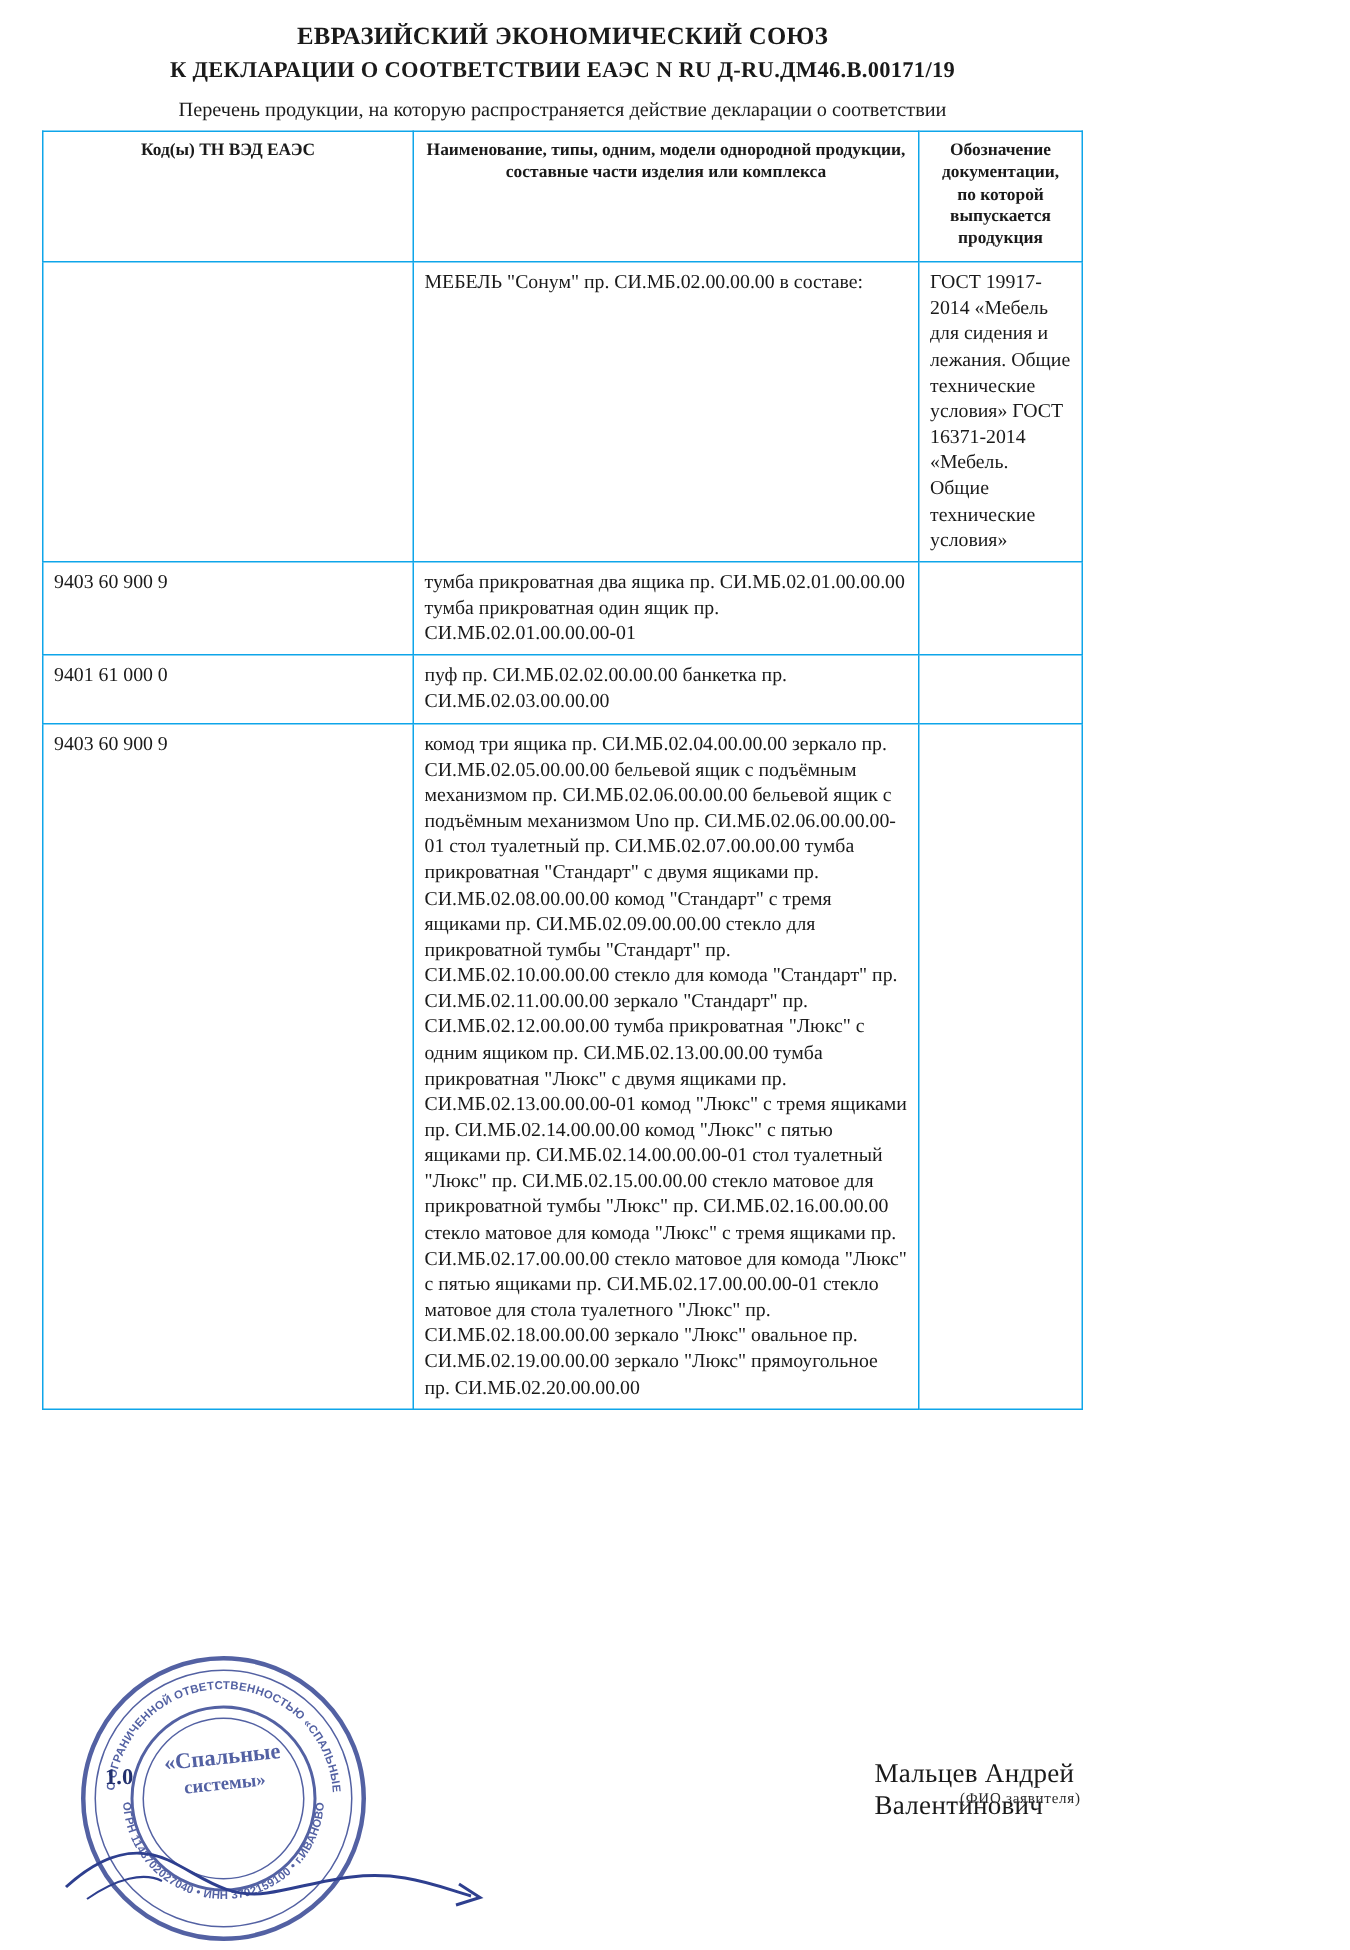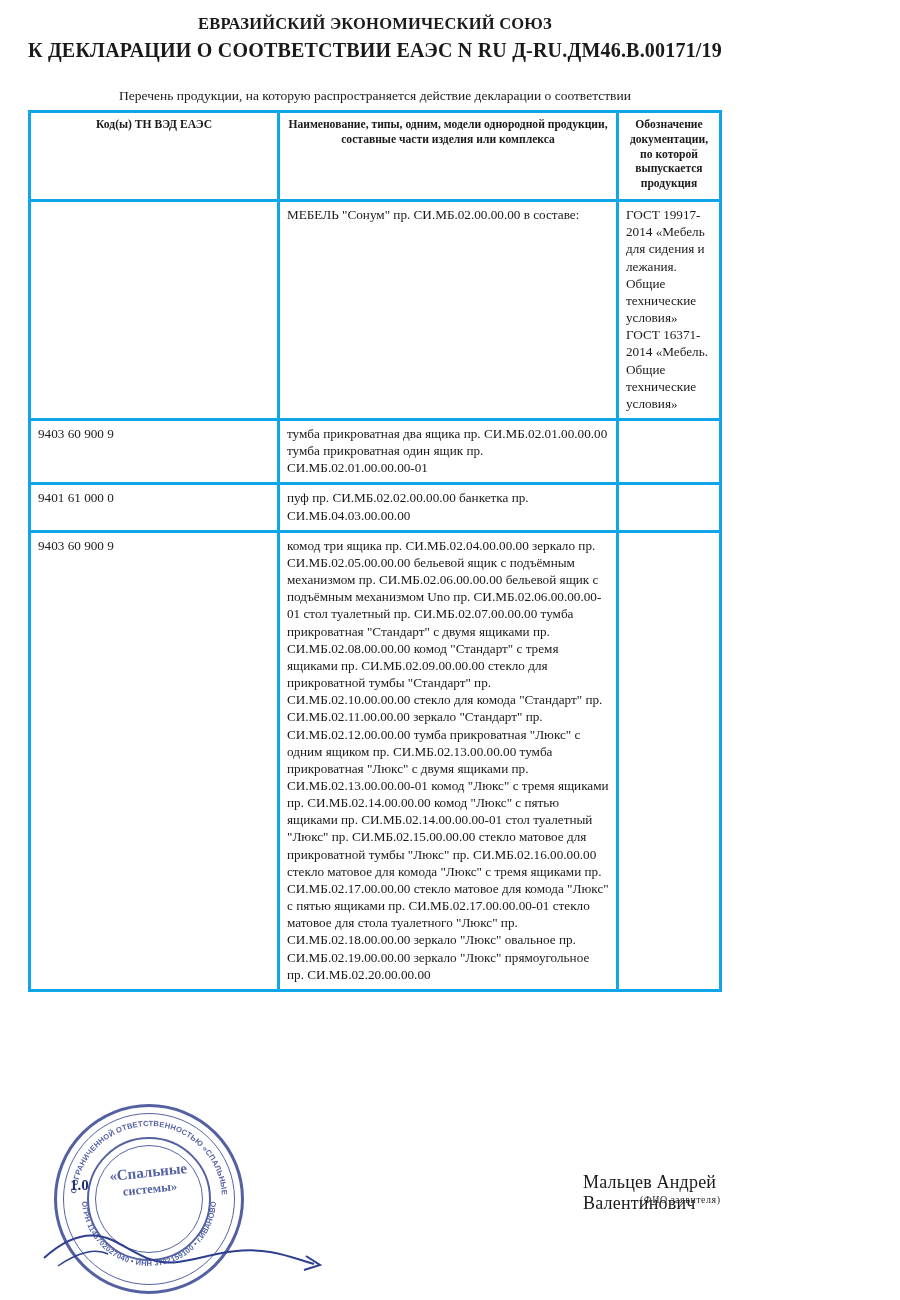--- a/index.html
+++ b/index.html
@@ -29,35 +29,35 @@
   }
   .hdr-line1 {
     font-size: 16.5px;
     margin-bottom: 5px;
   }
   .hdr-line2 {
     font-size: 15.5px;
     margin-bottom: 5px;
   }
   .hdr-line3 {
-    font-size: 20px;
-    margin-bottom: 26px;
+    font-size: 15px;
+    margin-bottom: 9px;
   }
   .subtitle {
     text-align: center;
     font-size: 13.5px;
     margin-bottom: 6px;
   }
   table.prod {
     width: 100%;
     border-collapse: collapse;
     table-layout: fixed;
   }
   table.prod td, table.prod th {
-    border: 3px solid #0ea5e9;
+    border: 1px solid #0ea5e9;
     vertical-align: top;
     padding: 4px 7px 6px 7px;
     font-size: 13.2px;
     line-height: 1.30;
   }
   table.prod th {
     text-align: center;
     font-weight: bold;
     font-size: 11.6px;
     line-height: 1.28;
@@ -180,21 +180,21 @@
         <td class="col1 cell-lines">9403 60 900 9</td>
         <td class="col2 cell-lines">тумба прикроватная два ящика
 пр. СИ.МБ.02.01.00.00.00
 тумба прикроватная один ящик
 пр. СИ.МБ.02.01.00.00.00-01</td>
         <td class="col3 cell-lines"></td>
       </tr>
       <tr>
         <td class="col1 cell-lines">9401 61 000 0</td>
         <td class="col2 cell-lines">пуф пр. СИ.МБ.02.02.00.00.00
-банкетка пр. СИ.МБ.04.03.00.00.00</td>
+банкетка пр. СИ.МБ.02.03.00.00.00</td>
         <td class="col3 cell-lines"></td>
       </tr>
       <tr>
         <td class="col1 cell-lines">9403 60 900 9</td>
         <td class="col2 cell-lines">комод три ящика
 пр. СИ.МБ.02.04.00.00.00
 зеркало пр. СИ.МБ.02.05.00.00.00
 бельевой ящик с подъёмным механизмом
 пр. СИ.МБ.02.06.00.00.00
 бельевой ящик с подъёмным механизмом

